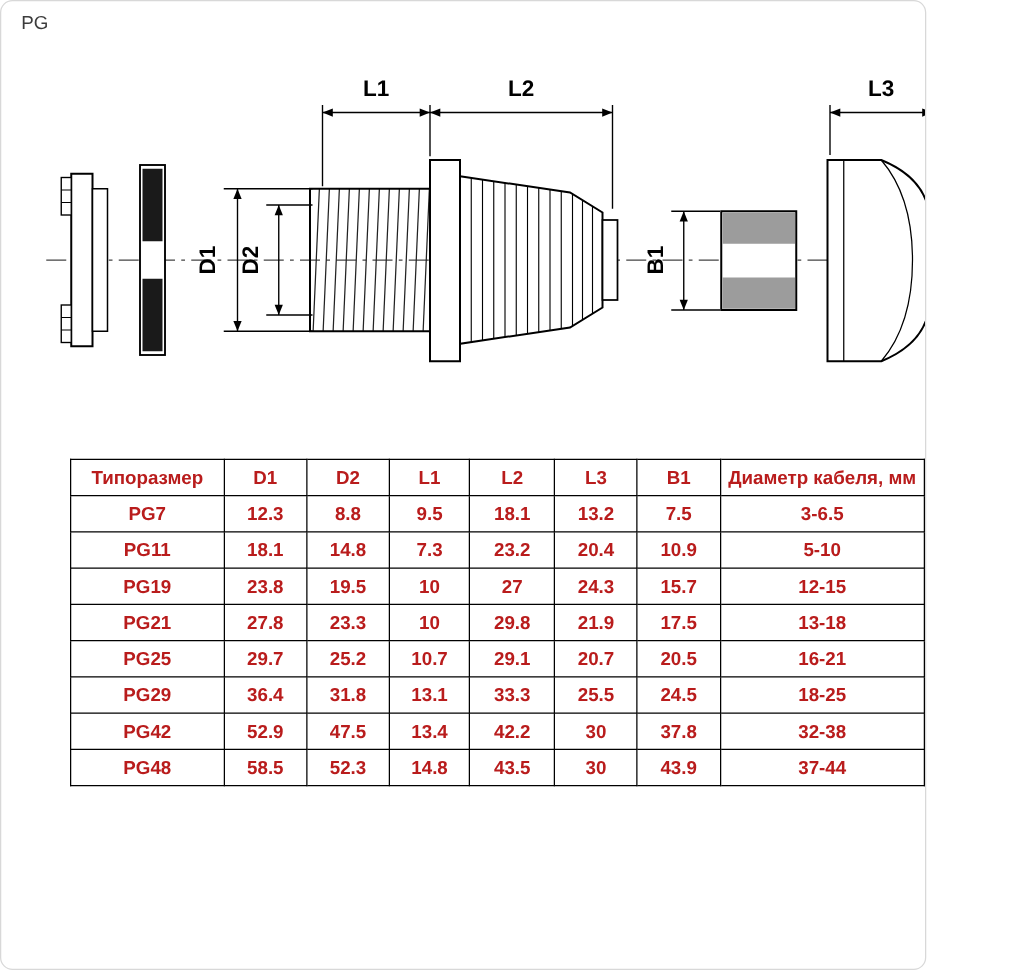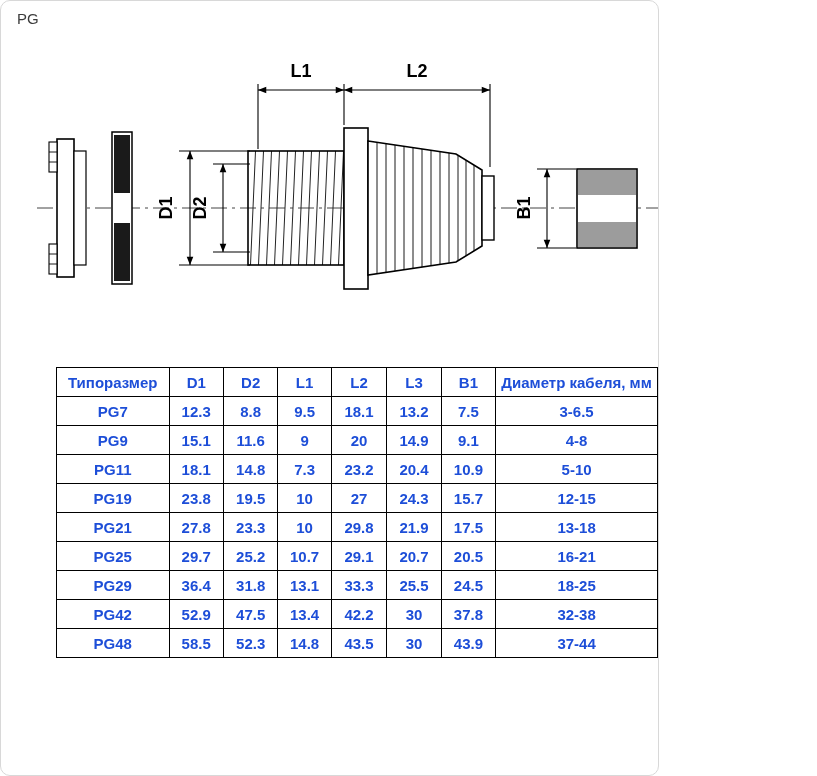--- a/index.html
+++ b/index.html
@@ -1,27 +1,27 @@
 <!DOCTYPE html>
 <html><head>
 <meta charset="utf-8">
 <style>
   html,body { margin:0; padding:0; background:#fff; font-family:"Liberation Sans",sans-serif; }
   .page {
-    width:659px; height:776px; box-sizing:border-box; position:relative;
+    width:741px; height:776px; box-sizing:border-box; position:relative;
     background:#fff; border:1px solid #d8d8d8; border-radius:10px; overflow:hidden;
   }
   .page-label {
     position:absolute; top:9px; left:16px; font-size:15px; color:#3c3c3c;
   }
   svg.drawing { display:block; margin-top:28px; }
   .dimtxt { font-family:"Liberation Sans",sans-serif; font-size:18px; font-weight:bold; fill:#000; }
   table.dims {
     border-collapse:collapse; margin:8px 0 0 55px;
-    font-size:15px; font-weight:bold; color:#1d4ed8; table-layout:fixed;
+    font-size:15px; font-weight:bold; color:#b91c1c; table-layout:fixed;
   }
   table.dims th, table.dims td {
     border:1.5px solid #000; text-align:center; vertical-align:middle;
     padding:4px 4px; height:20px; overflow:hidden; white-space:nowrap;
   }
 </style>
 </head>
 <body>
 
 <div class="page">
@@ -164,30 +164,20 @@
           <td>PG7</td>
           <td>12.3</td>
           <td>8.8</td>
           <td>9.5</td>
           <td>18.1</td>
           <td>13.2</td>
           <td>7.5</td>
           <td>3-6.5</td>
         </tr>
         <tr>
-          <td>PG9</td>
-          <td>15.1</td>
-          <td>11.6</td>
-          <td>9</td>
-          <td>20</td>
-          <td>14.9</td>
-          <td>9.1</td>
-          <td>4-8</td>
-        </tr>
-        <tr>
           <td>PG11</td>
           <td>18.1</td>
           <td>14.8</td>
           <td>7.3</td>
           <td>23.2</td>
           <td>20.4</td>
           <td>10.9</td>
           <td>5-10</td>
         </tr>
         <tr>

